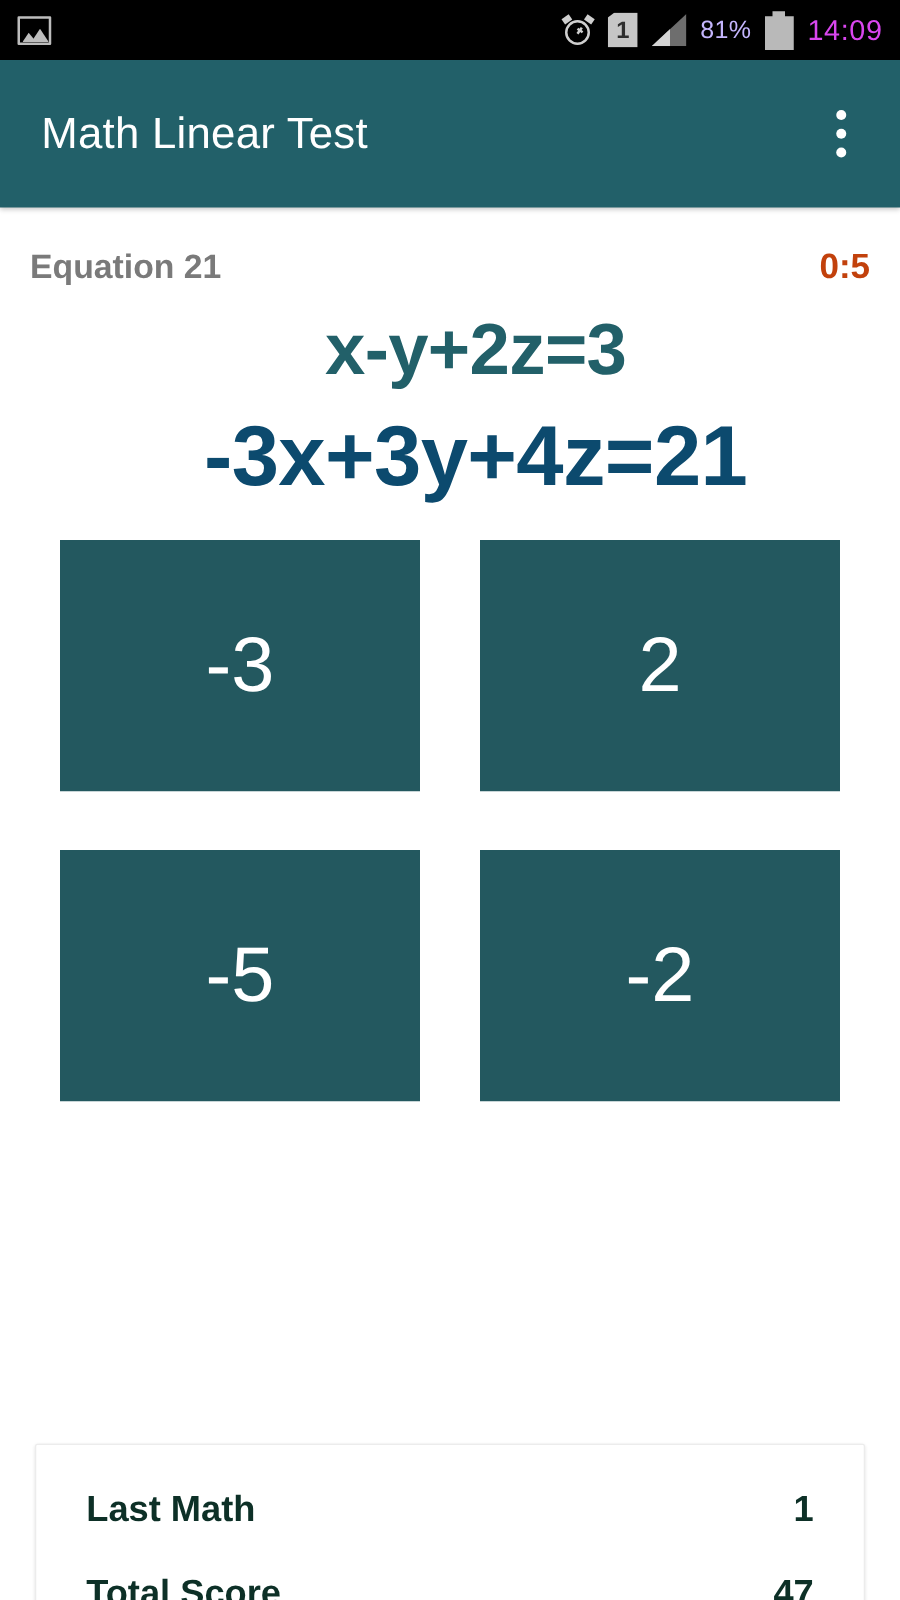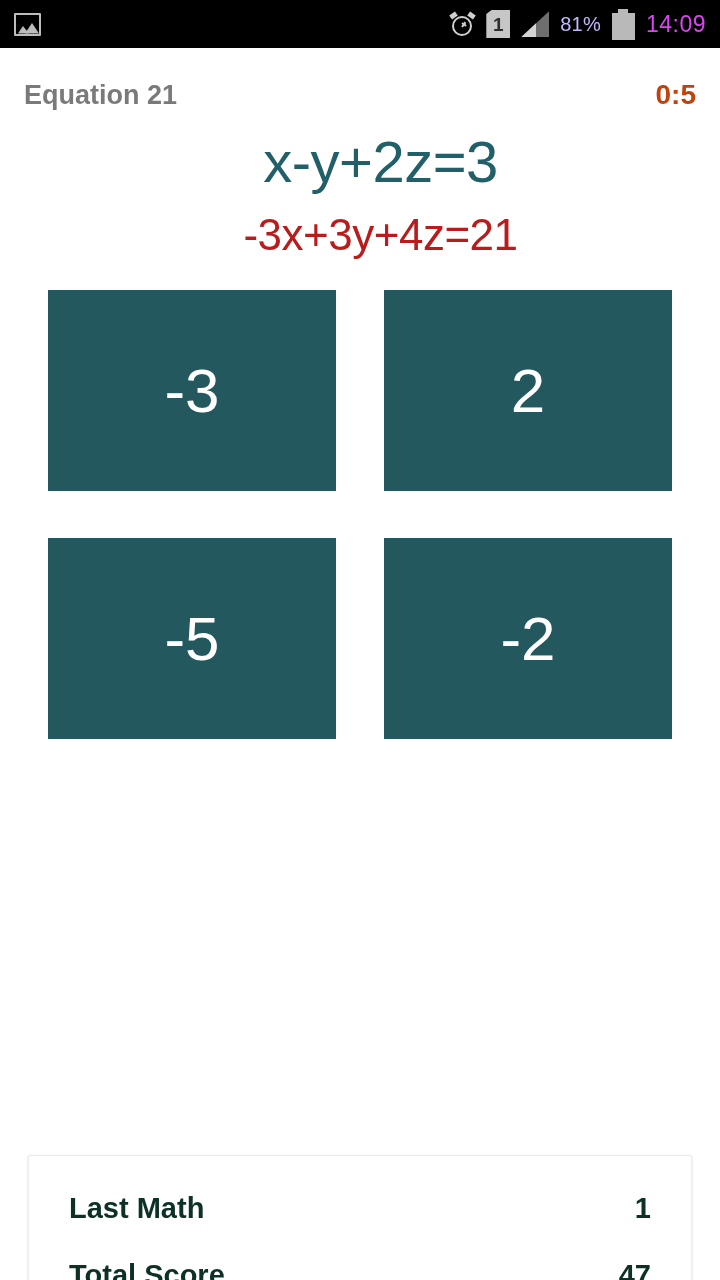--- a/index.html
+++ b/index.html
@@ -102,23 +102,23 @@
   
   .metarow {
     display:flex; align-items:baseline; justify-content:space-between;
     padding:31px 24px 0 24px;
   }
   .meta-label { color:#7a7a7a; font-size:27px; font-weight:bold;text-align:right; }
   .meta-timer { color:#c2410c; font-size:28px; font-weight:bold; }
 
   
   .equations { padding:22px 0 0 0; text-align:center; }
-  .eq { font-weight:normal; line-height:1.0; letter-spacing:-0.5px;padding-left:41px; }
+  .eq { font-weight:bold; line-height:1.0; letter-spacing:-0.5px;padding-left:41px; }
   .eq1 { color:#226069; font-size:58px; margin-bottom:22px; }
-  .eq2 { color:#b91c1c; font-size:44px; margin-bottom:22px; }
+  .eq2 { color:#0c4a6e; font-size:68px; margin-bottom:22px; }
   .eq3 { color:#0d3027; font-size:62px; }
 
   
   .question {
     padding:44px 24px 0 24px;
     color:#7a7a7a; font-size:29px; font-weight:bold;
   }
 
   
   .answers {
@@ -176,20 +176,29 @@
       </div>
       <div class="sb-text">81%</div>
       <div class="ic-battery">
         <span class="cap"></span>
           <span class="body"></span>
       </div>
       <div class="sb-clock">14:09</div>
     </div>
   </div>
 
+  <div class="appbar">
+    <div class="appbar-title">Math Linear Test</div>
+    <div class="appbar-spacer"></div>
+    <div class="overflow">
+      <i></i>
+        <i></i>
+        <i></i>
+    </div>
+  </div>
 
   <div class="metarow">
     <div class="meta-label">Equation 21</div>
     <div class="meta-timer">0:5</div>
   </div>
 
   <div class="equations">
     <div class="eq eq1">x-y+2z=3</div>
     <div class="eq eq2">-3x+3y+4z=21</div>
   </div>

